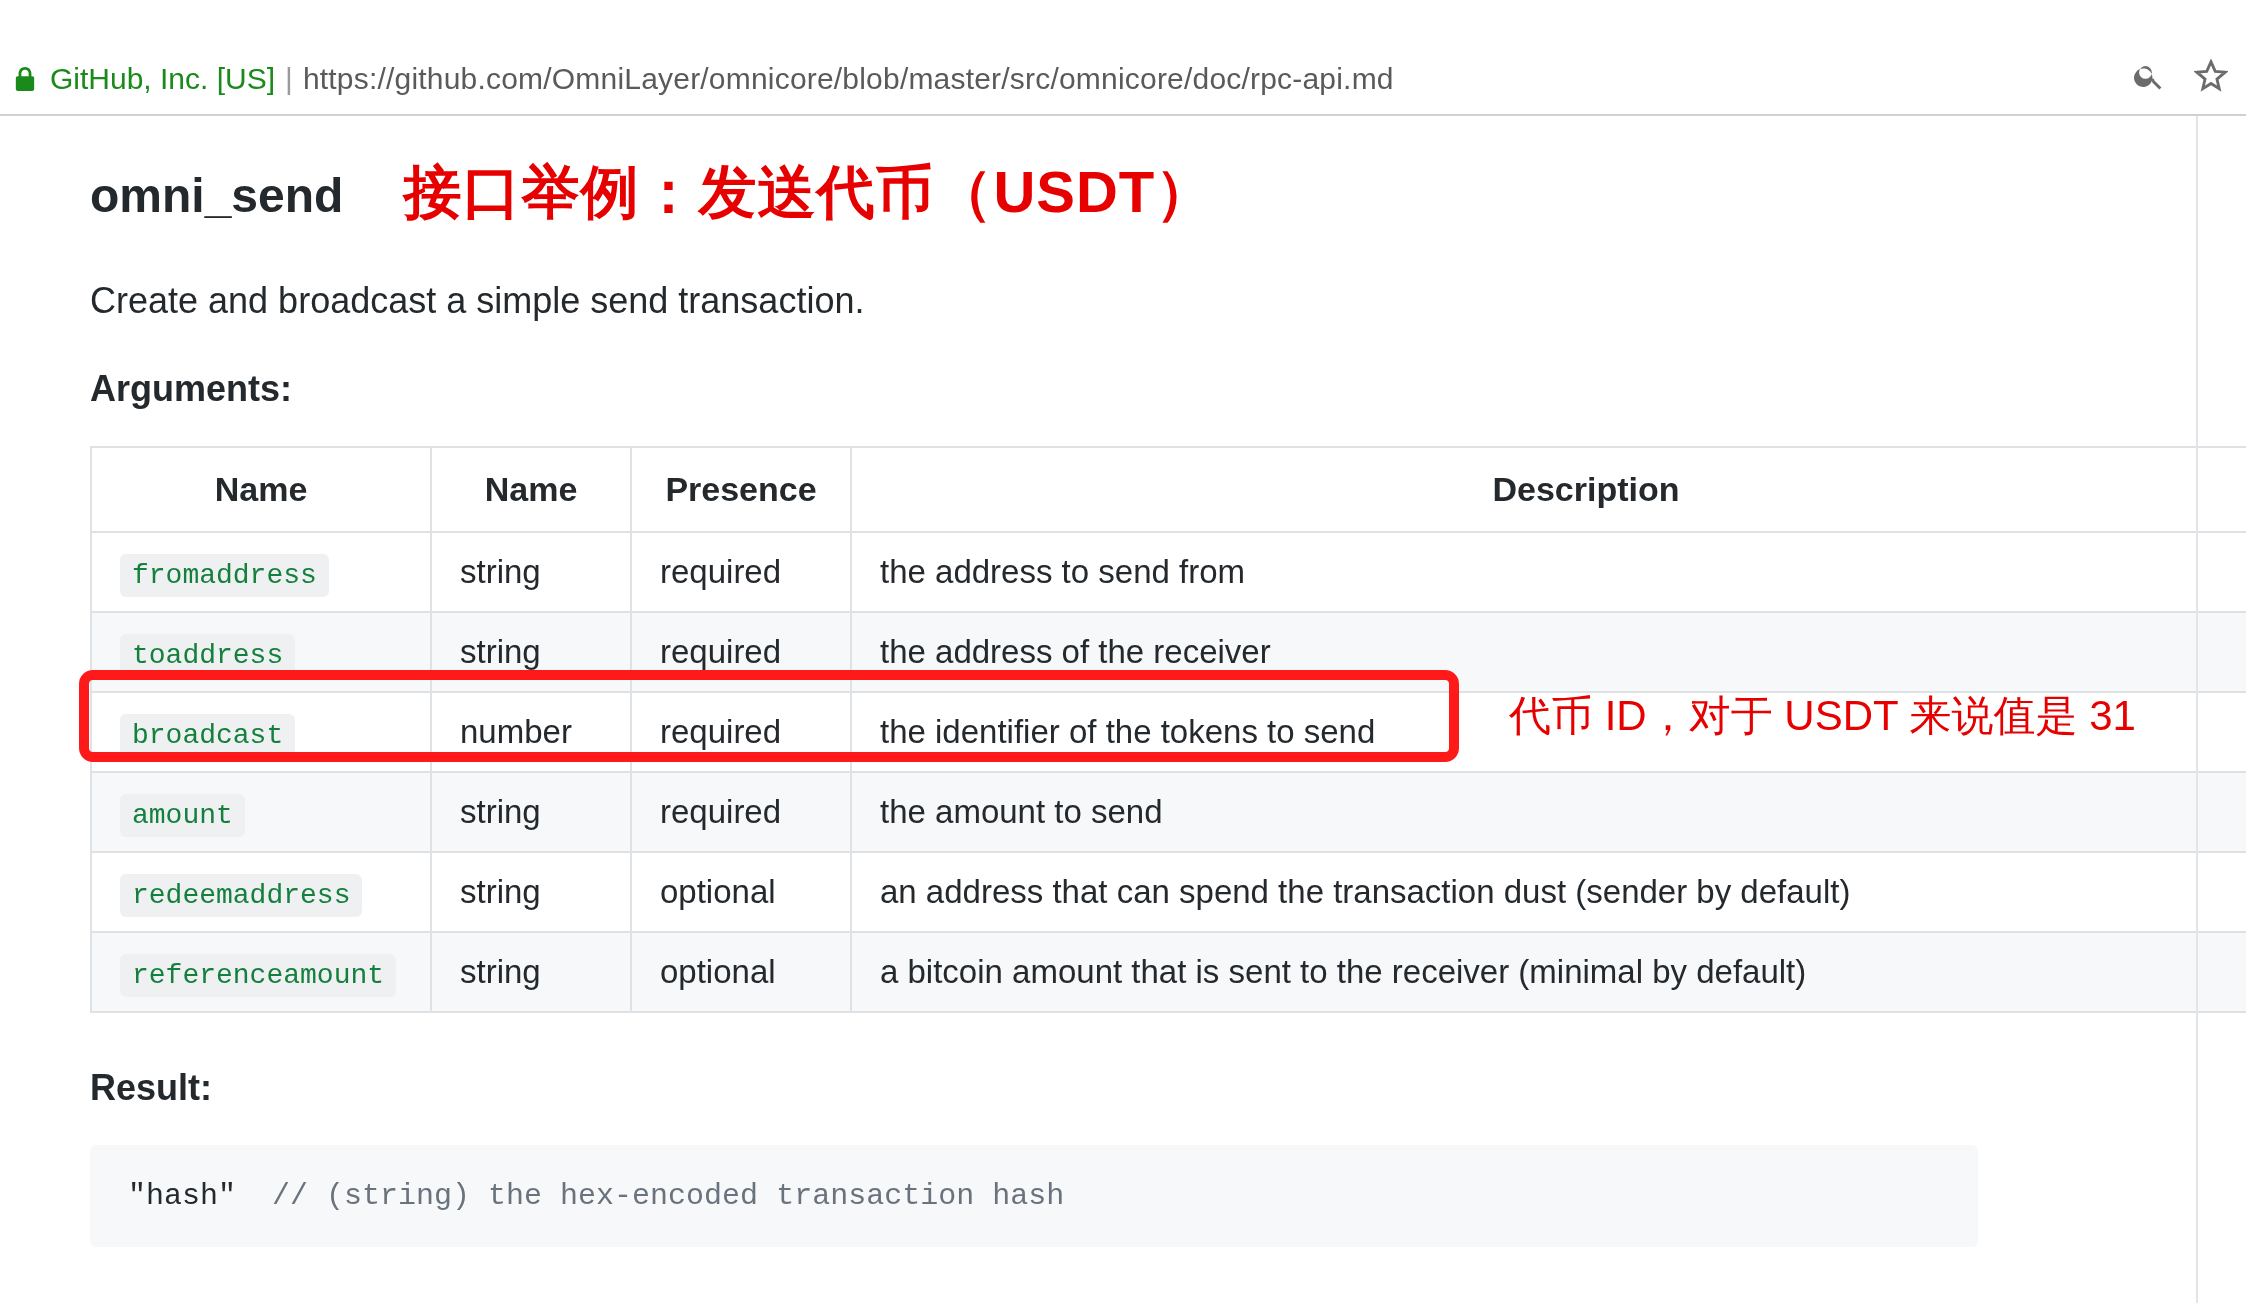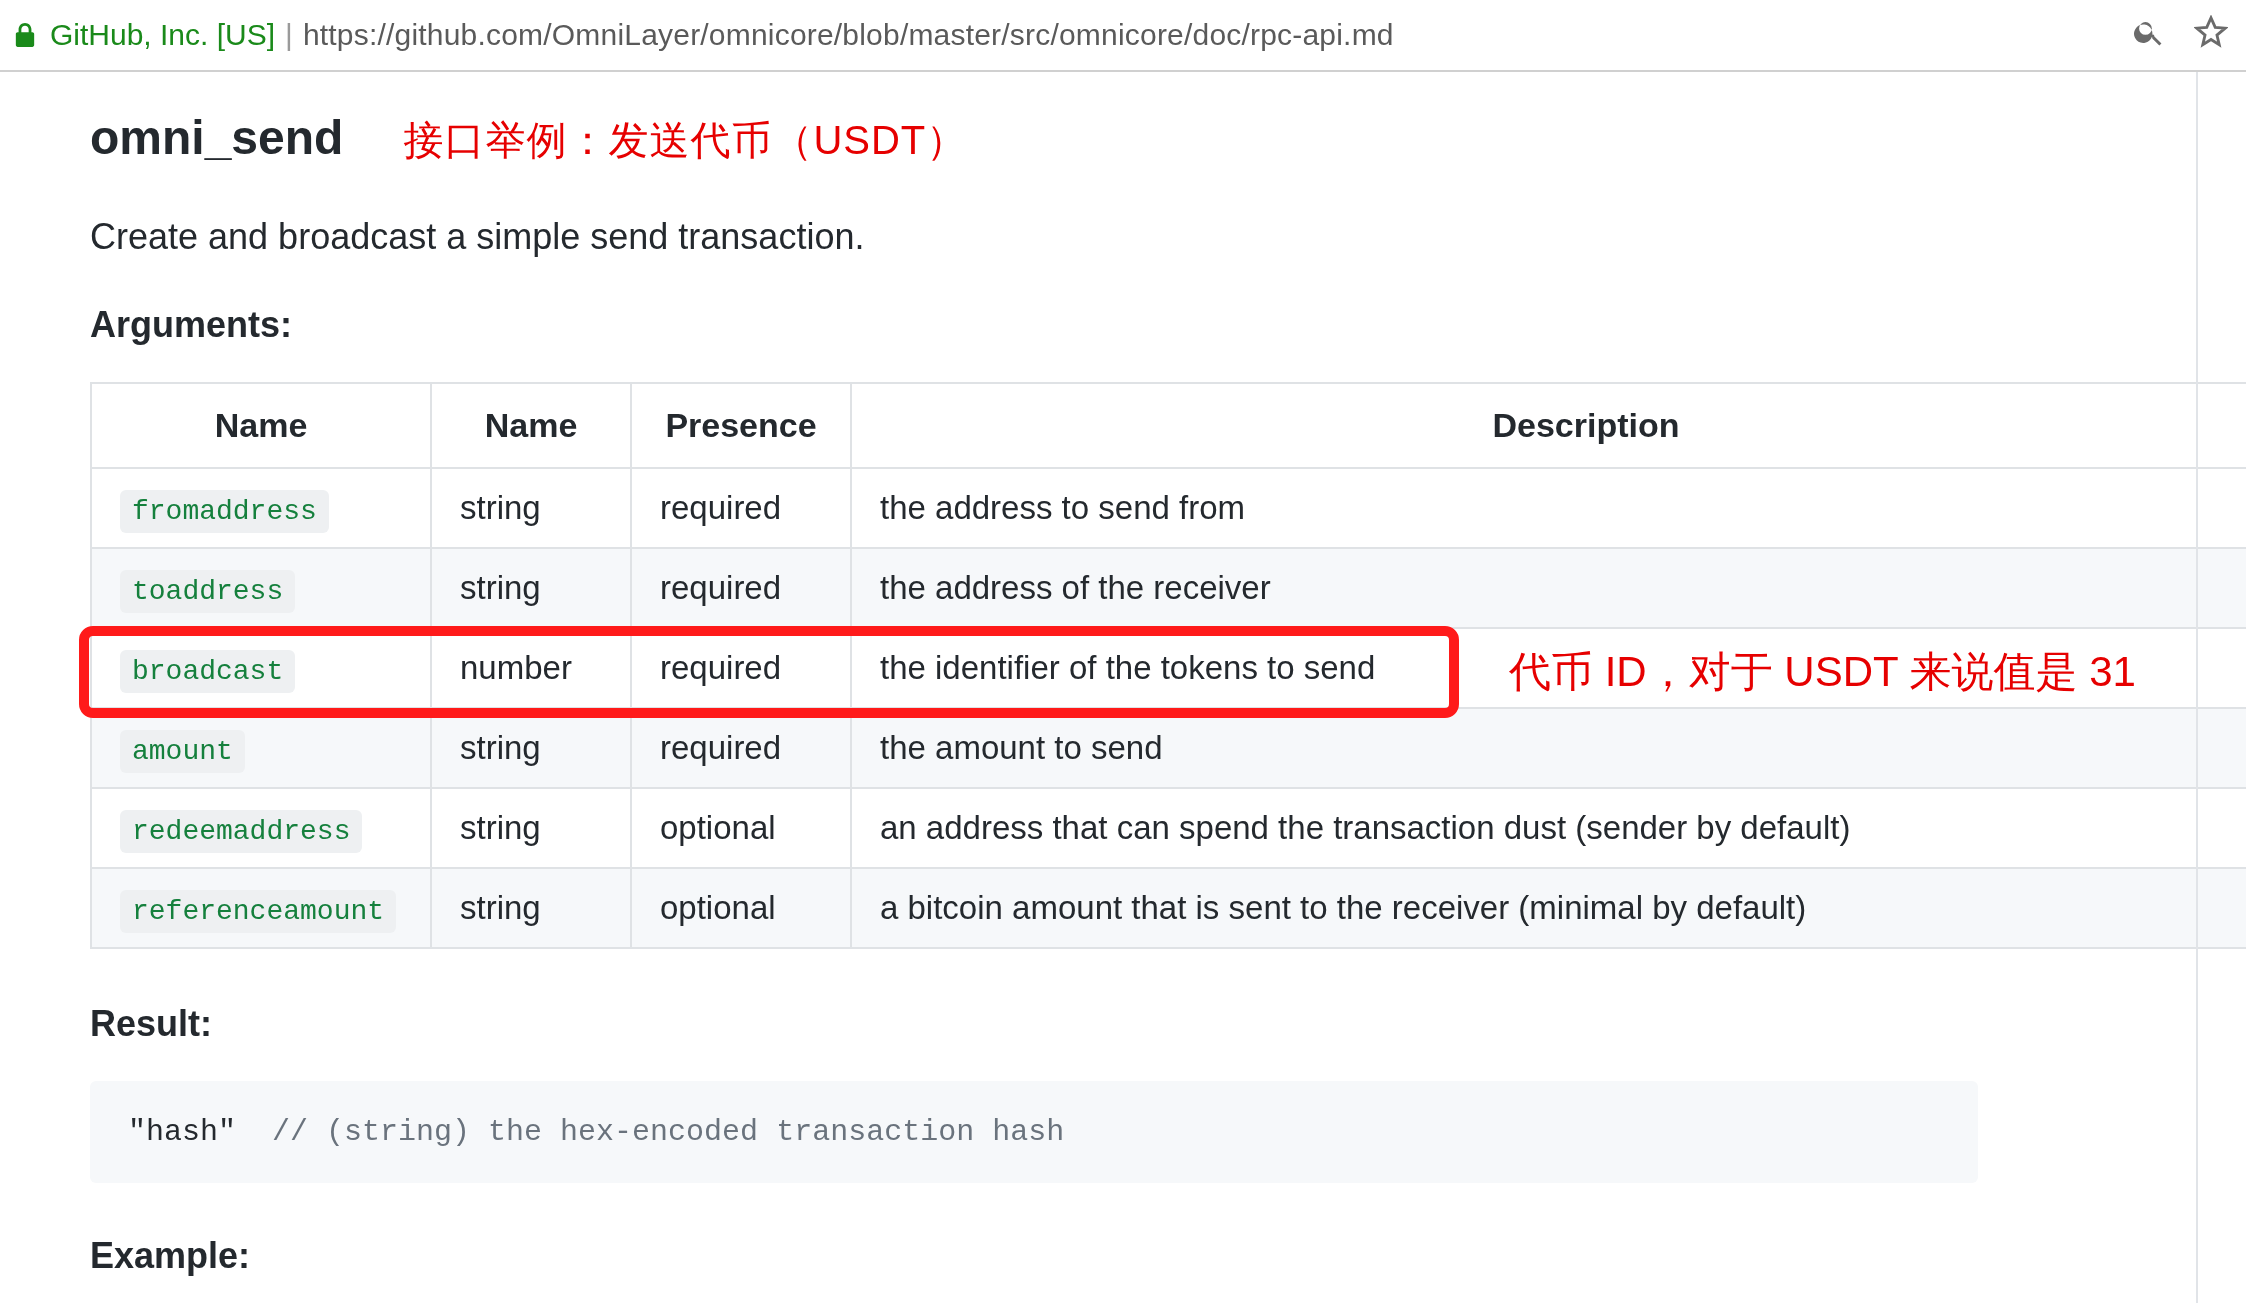--- a/index.html
+++ b/index.html
@@ -15,20 +15,21 @@
   
   .addr-bar {
     position: relative;
     height: 72px;
     border-bottom: 2px solid #d0d0d0;
     display: flex;
     align-items: center;
     padding: 0 18px 0 14px;
     font-size: 30px;
     background: #fff;
+    margin-top: 44px;
   }
   .addr-lock {
     width: 22px; height: 28px;
     margin-right: 14px;
     display: flex; align-items: center; justify-content: center;
   }
   .addr-lock svg { width: 22px; height: 28px; fill: #1a8a1a; }
   .addr-site { color: #1a8a1a; font-weight: 400; }
   .addr-sep  { color: #9a9a9a; margin: 0 10px; font-weight: 300; }
   .addr-url  { color: #5a5a5a; font-weight: 400; letter-spacing: .2px; }
@@ -62,22 +63,22 @@
   
   h2.api-name {
     display: inline-block;
     margin: 0;
     font-size: 48px;
     font-weight: 700;
   }
   .head-row { display: flex; align-items: baseline; gap: 60px; margin-bottom: 48px; }
   .red-anno {
     color: #e60000;
-    font-size: 40px;
-    font-weight: 400;
+    font-size: 58px;
+    font-weight: 700;
     letter-spacing: 1px;
     text-align: right;
   }
   .lead {
     font-size: 36px;
     margin: 0 0 46px 0;
   }
   .section-label {
     font-size: 36px;
     font-weight: 700;

